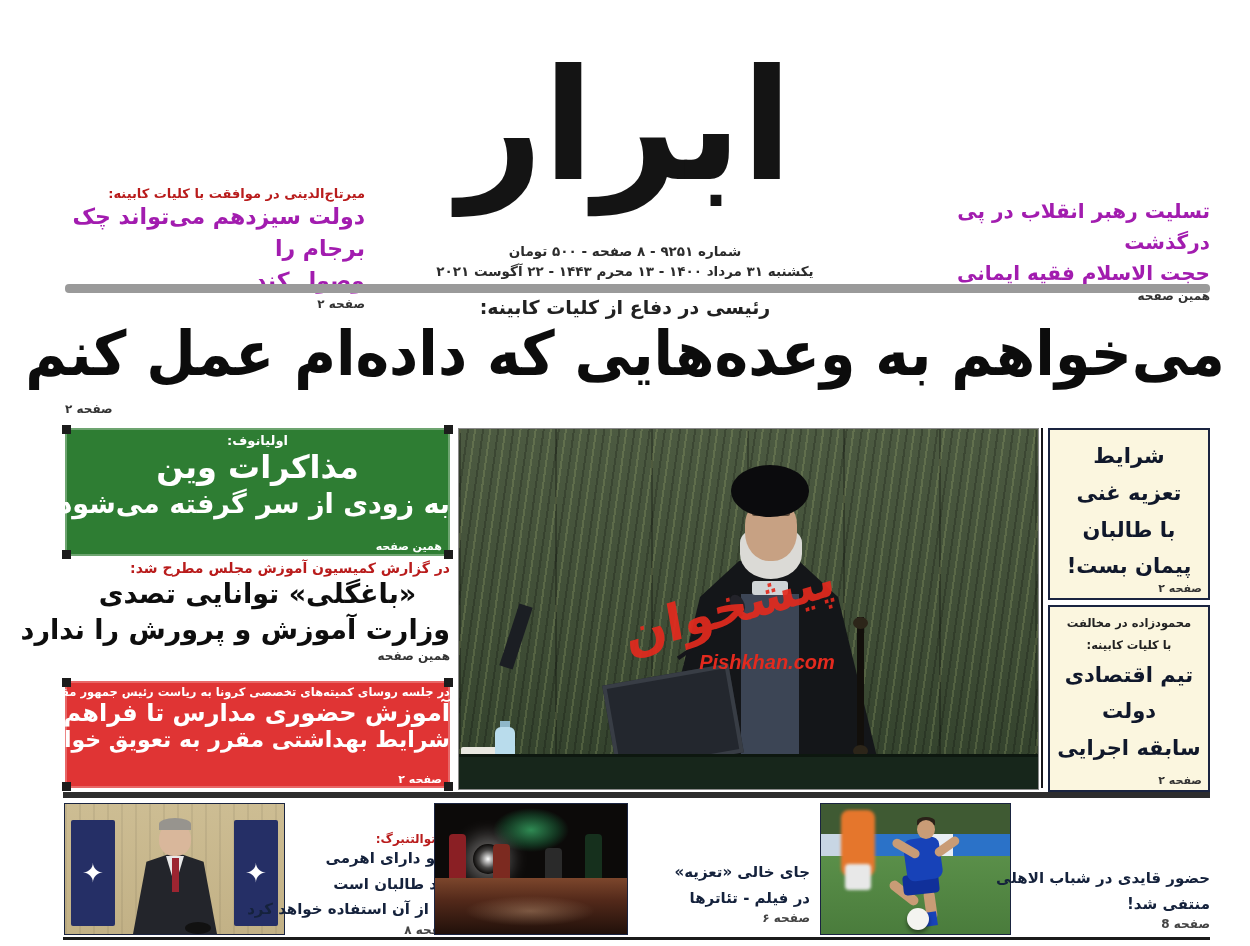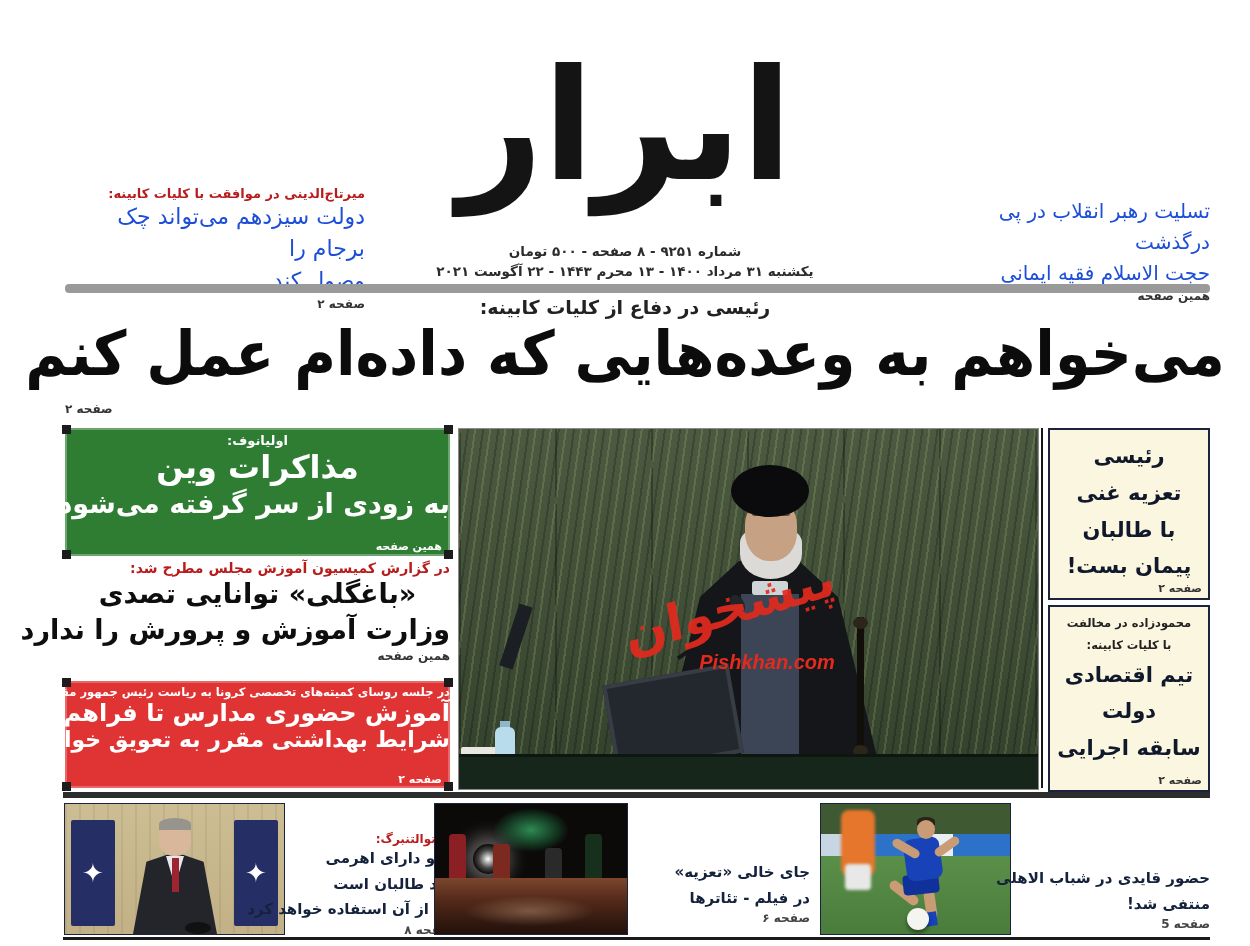--- a/index.html
+++ b/index.html
@@ -16,21 +16,21 @@
   .mast-date{left:380px;top:263px;width:490px;text-align:center;font-size:13.5px;font-weight:bold;color:#2c2c2c;}
 
   
   .rule-gray{left:65px;top:284px;width:1145px;height:9px;background:#9a9a9a;border-radius:4px;}
   .bar-thick{left:63px;top:792px;width:1147px;height:6px;background:#2d2d2d;}
   .line-bottom{left:63px;top:937px;width:1147px;height:3px;background:#1b1b1b;}
   .vline{left:1041px;top:428px;width:2px;height:360px;background:#15151a;}
 
   
   .kicker{font-size:13px;color:#b91c1c;font-weight:bold;}
-  .story-head{color:#1d4ed8;font-weight:normal;}
+  .story-head{color:#a21caf;font-weight:bold;}
   .pagenum{font-size:12px;color:#333;font-weight:bold;}
 
   .tl-story{left:65px;top:186px;width:300px;}
   .tl-story .story-head{font-size:22px;line-height:1.45;}
   .tr-story{left:930px;top:196px;width:280px;}
   .tr-story .story-head{font-size:20px;line-height:1.55;}
 
   
   .lead-kicker{left:0;top:296px;width:1250px;text-align:center;font-size:19px;font-weight:bold;color:#222;}
   .lead-head{left:20px;top:320px;width:1210px;text-align:center;font-size:57px;font-weight:900;color:#0c0c0c;
@@ -217,21 +217,21 @@
     <div class="abs bottle-cap"></div>
     <div class="abs bottle"></div>
     <div class="abs desk"></div>
     <div class="abs wm-fa">پیشخوان</div>
     <div class="abs wm-en">Pishkhan.com</div>
   </div>
 
   <div class="abs vline"></div>
 
   <div class="abs cream rb1">
-    <div class="big" style="margin-top:8px;">رئیسی</div>
+    <div class="big" style="margin-top:8px;">شرایط</div>
     <div class="big">تعزیه غنی</div>
     <div class="big">با طالبان</div>
     <div class="big">پیمان بست!</div>
     <div class="box-page">صفحه ۲</div>
   </div>
 
   <div class="abs cream rb2">
     <div class="small-kick" style="margin-top:6px;">محمودزاده در مخالفت</div>
     <div class="small-kick">با کلیات کابینه:</div>
     <div class="big">تیم اقتصادی دولت</div>
@@ -293,18 +293,18 @@
     <div class="abs fb-torso"></div>
     <div class="abs fb-arm"></div>
     <div class="abs fb-arm2"></div>
     <div class="abs fb-hair"></div>
     <div class="abs fb-head"></div>
     <div class="abs fb-ball"></div>
   </div>
   <div class="abs rtl btext" style="left:1016px;top:866px;width:194px;">
     <div class="head-line">حضور قایدی در شباب الاهلی</div>
     <div class="head-line">منتفی شد!</div>
-    <div class="pagenum">صفحه 5</div>
+    <div class="pagenum">صفحه 8</div>
   </div>
 
   <div class="abs line-bottom"></div>
 
 </div>
 
 </body></html>

